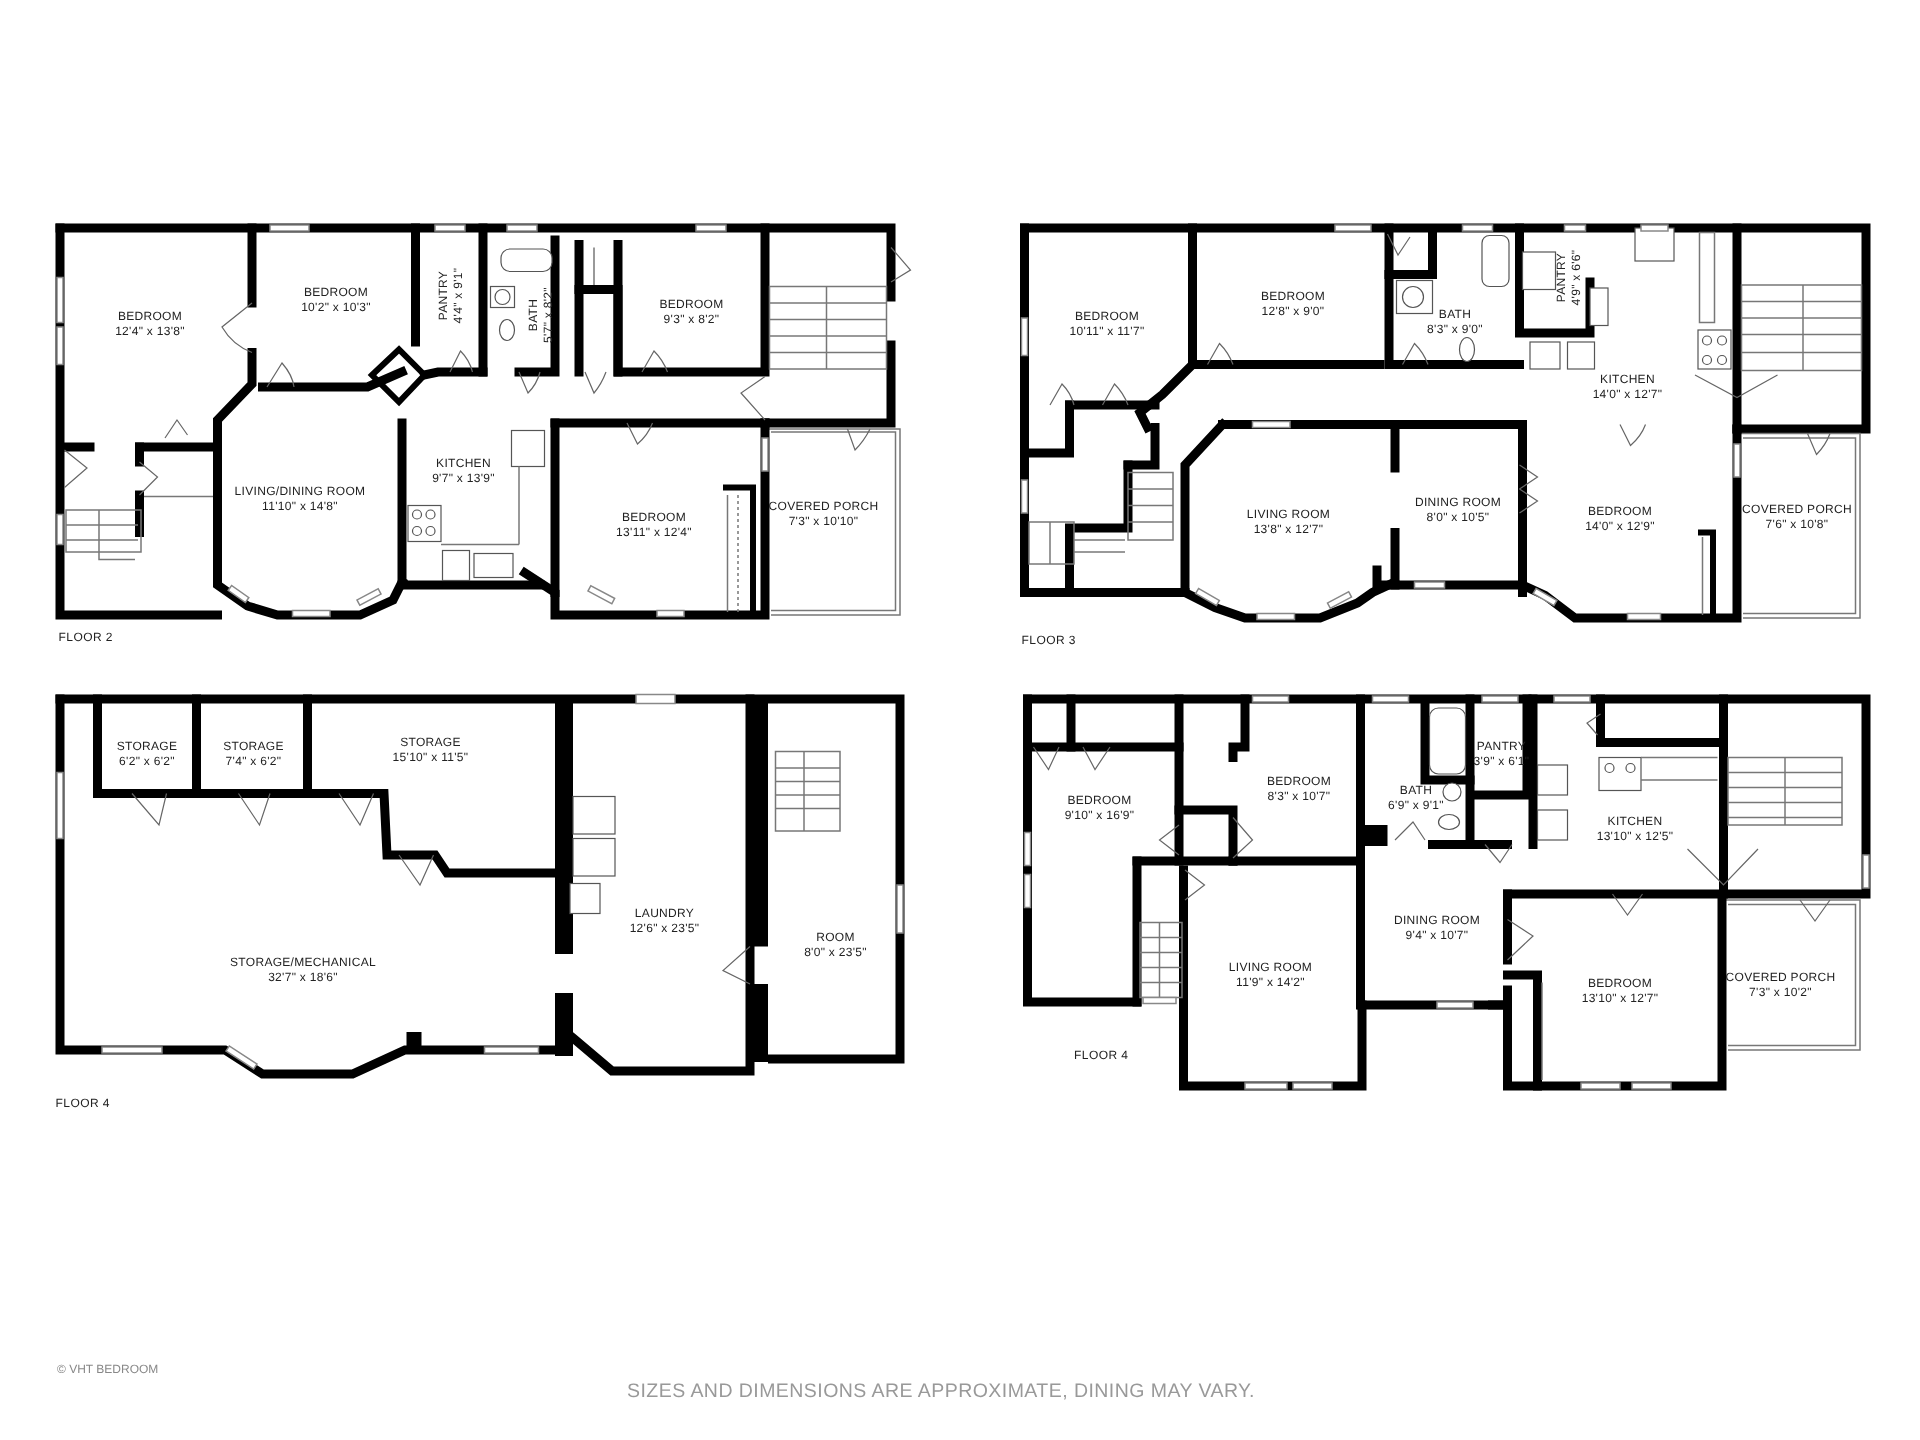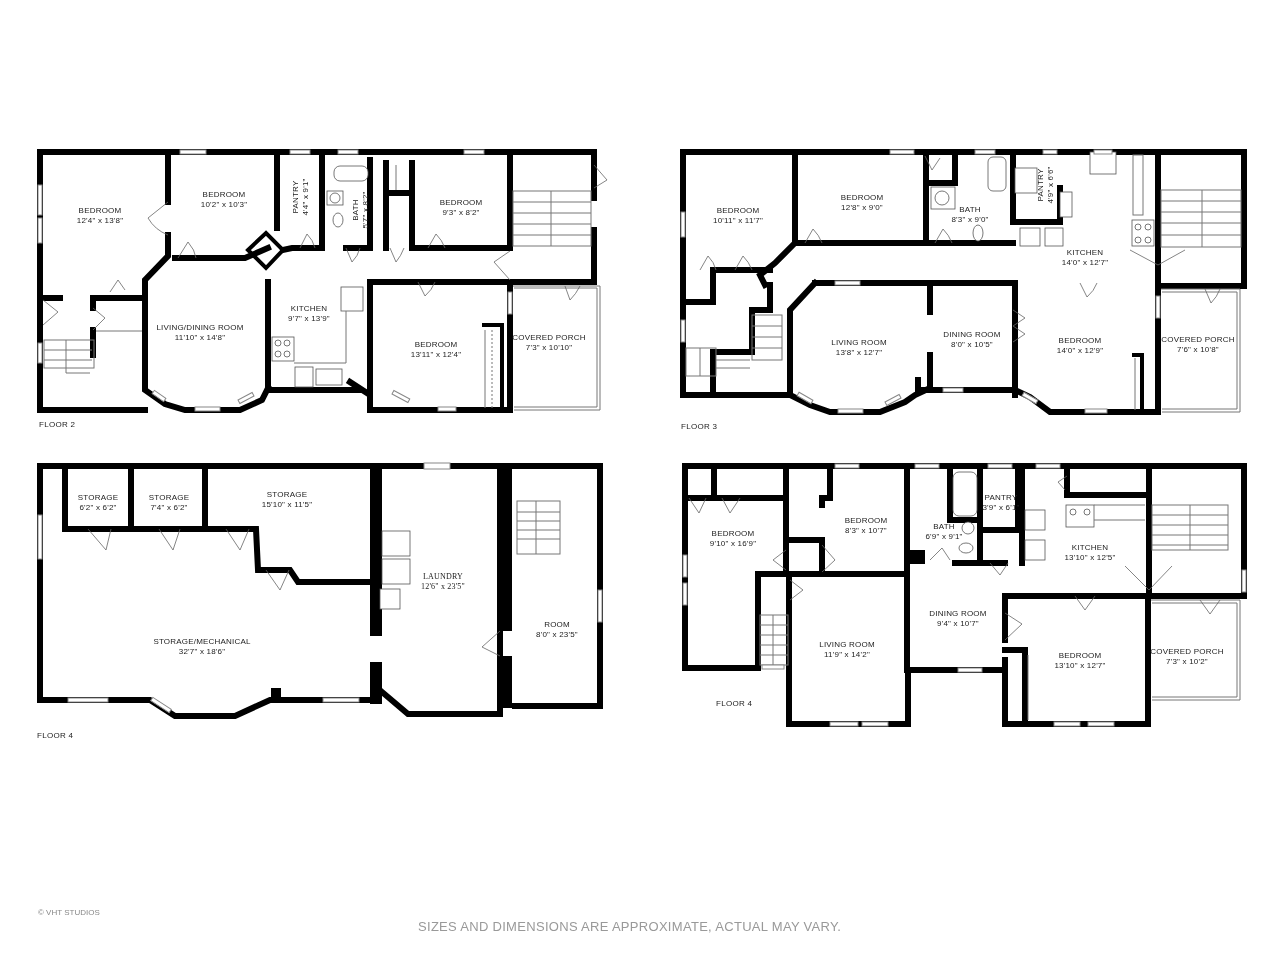--- a/index.html
+++ b/index.html
@@ -430,21 +430,21 @@
     <div>7'4" x 6'2"</div>
   </div>
   <div class="room-label" style="left:287px;top:490px;">
     <div>STORAGE</div>
     <div>15'10" x 11'5"</div>
   </div>
   <div class="room-label" style="left:202px;top:613px;margin-top:24px;">
     <div>STORAGE/MECHANICAL</div>
     <div>32'7" x 18'6"</div>
   </div>
-  <div class="room-label" style="left:443px;top:572px;font-family:Liberation Serif, serif;">
+  <div class="room-label" style="left:443px;top:604px;">
     <div>LAUNDRY</div>
     <div>12'6" x 23'5"</div>
   </div>
   <div class="room-label" style="left:557px;top:620px;">
     <div>ROOM</div>
     <div>8'0" x 23'5"</div>
   </div>
   <div class="floor-label" style="left:37px;top:731px;">FLOOR 4</div>
 </div>
 
@@ -481,14 +481,14 @@
     <div>BEDROOM</div>
     <div>13'10" x 12'7"</div>
   </div>
   <div class="room-label" style="left:1187px;top:647px;">
     <div>COVERED PORCH</div>
     <div>7'3" x 10'2"</div>
   </div>
   <div class="floor-label" style="left:716px;top:699px;">FLOOR 4</div>
 </div>
 
-<div class="copyright">© VHT STUDIOS</div>
-<div class="disclaimer">SIZES AND DIMENSIONS ARE APPROXIMATE, ACTUAL MAY VARY.</div>
+<div class="copyright">© VHT BEDROOM</div>
+<div class="disclaimer">SIZES AND DIMENSIONS ARE APPROXIMATE, DINING MAY VARY.</div>
 
 </body></html>

